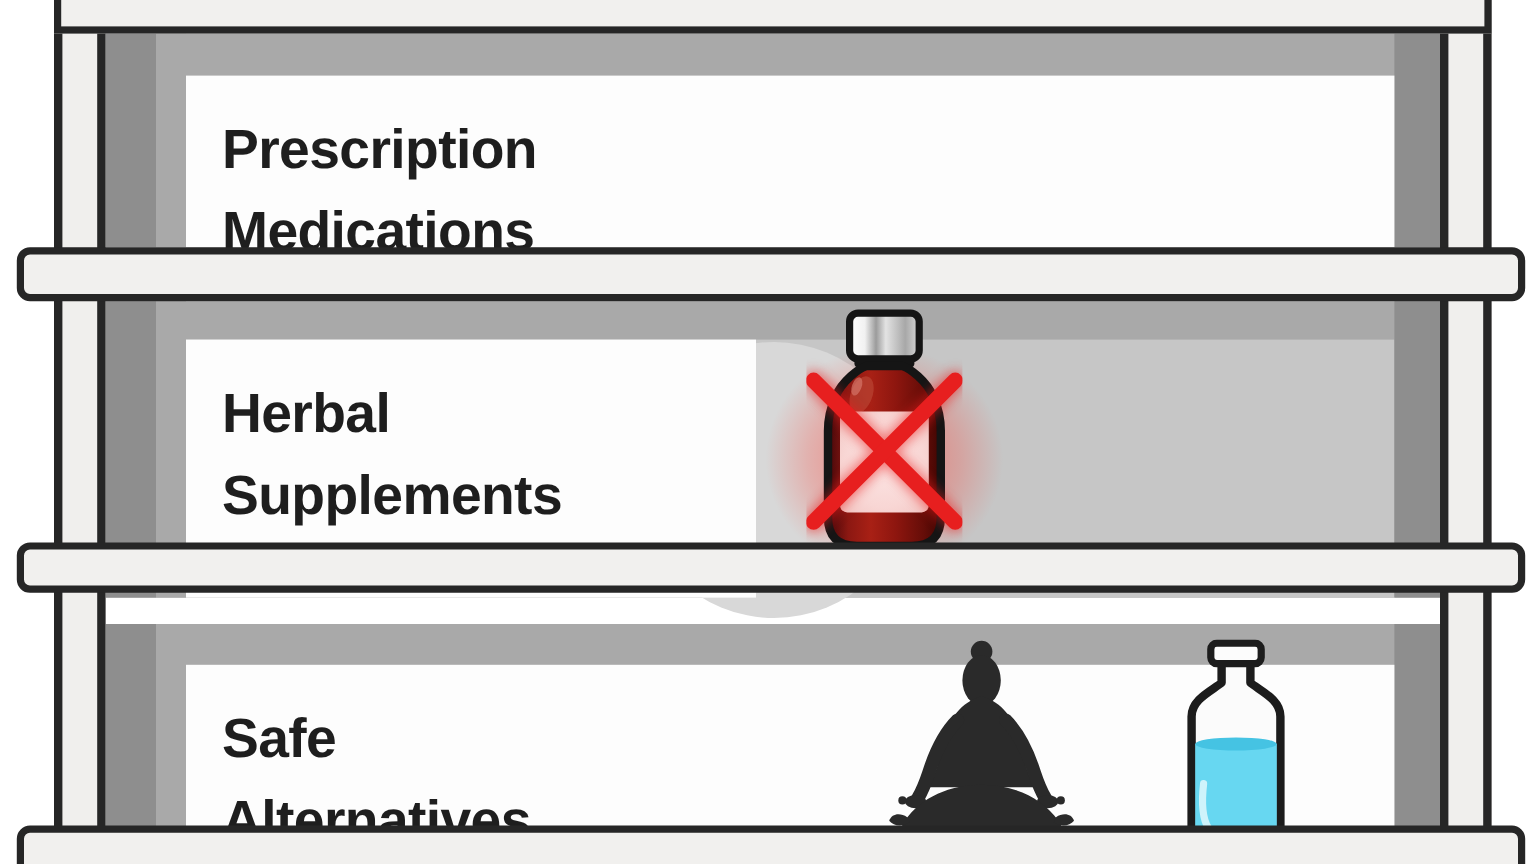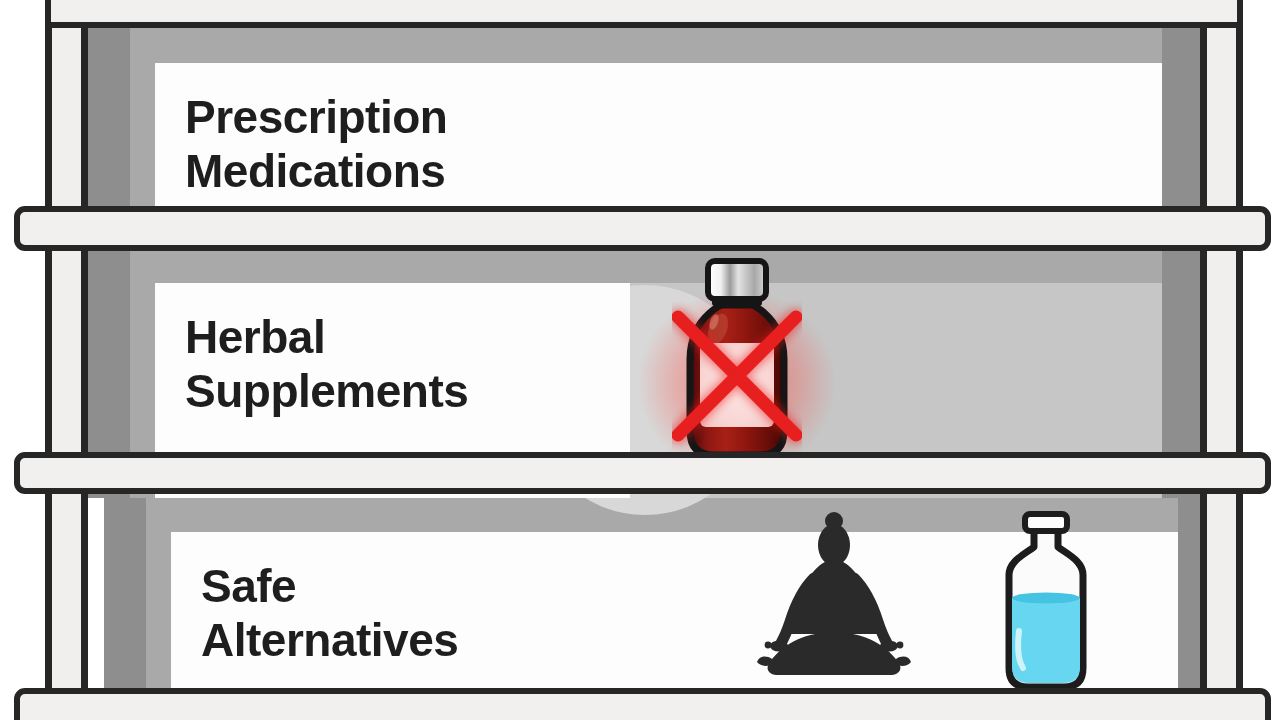--- a/index.html
+++ b/index.html
@@ -4,33 +4,33 @@
 <style>
   html,body{margin:0;padding:0;background:#ffffff;}
   .stage{
     position:relative;width:1280px;height:720px;overflow:hidden;
     background:#ffffff;font-family:"Liberation Sans","DejaVu Sans",sans-serif;
   }
   
   .band{position:absolute;left:88px;width:1112px;background:#a9a9a9;}
   .band1{top:28px;height:178px;}
   .band2{top:251px;height:247px;}
-  .band3{top:498px;height:194px;margin-left:16px;}
+  .band3{top:520px;height:194px;}
   .strip-dark-left{position:absolute;left:0;top:0;bottom:0;width:42px;background:#8e8e8e;}
   .strip-mid-left{position:absolute;left:42px;top:0;bottom:0;width:25px;background:#a9a9a9;}
   .strip-dark-right{position:absolute;right:0;top:0;bottom:0;width:38px;background:#8e8e8e;}
   .label-panel{position:absolute;background:#fdfdfd;z-index:2;}
   .band1 .label-panel{left:67px;top:35px;right:38px;bottom:0;}
   .band2 .back-panel{position:absolute;left:67px;top:32px;right:38px;bottom:0;background:#c6c6c6;z-index:0;}
   .band2 .light-circle{position:absolute;left:442px;top:34px;width:230px;height:230px;border-radius:50%;background:#d8d8d8;z-index:1;}
   .band2 .label-panel{left:67px;top:32px;width:475px;bottom:0;}
   .band3 .label-panel{left:67px;top:34px;right:38px;bottom:0;}
   .section-label{
     margin:0;padding:27px 4px 0 30px;
-    font-size:46px;line-height:54px;font-weight:bold;color:#1e1e1e;
+    font-size:46px;line-height:68px;font-weight:bold;color:#1e1e1e;
     letter-spacing:-0.5px;white-space:pre-line;
   }
   
   .post{position:absolute;top:0;height:720px;width:43px;background:#f0efed;
     border-left:7px solid #262626;border-right:7px solid #262626;box-sizing:border-box;z-index:5;}
   .post-left{left:45px;}
   .post-right{left:1200px;}
   
   .board{position:absolute;left:14px;width:1257px;background:#f1f0ee;
     border:6px solid #262626;border-radius:11px;box-sizing:border-box;z-index:6;}

